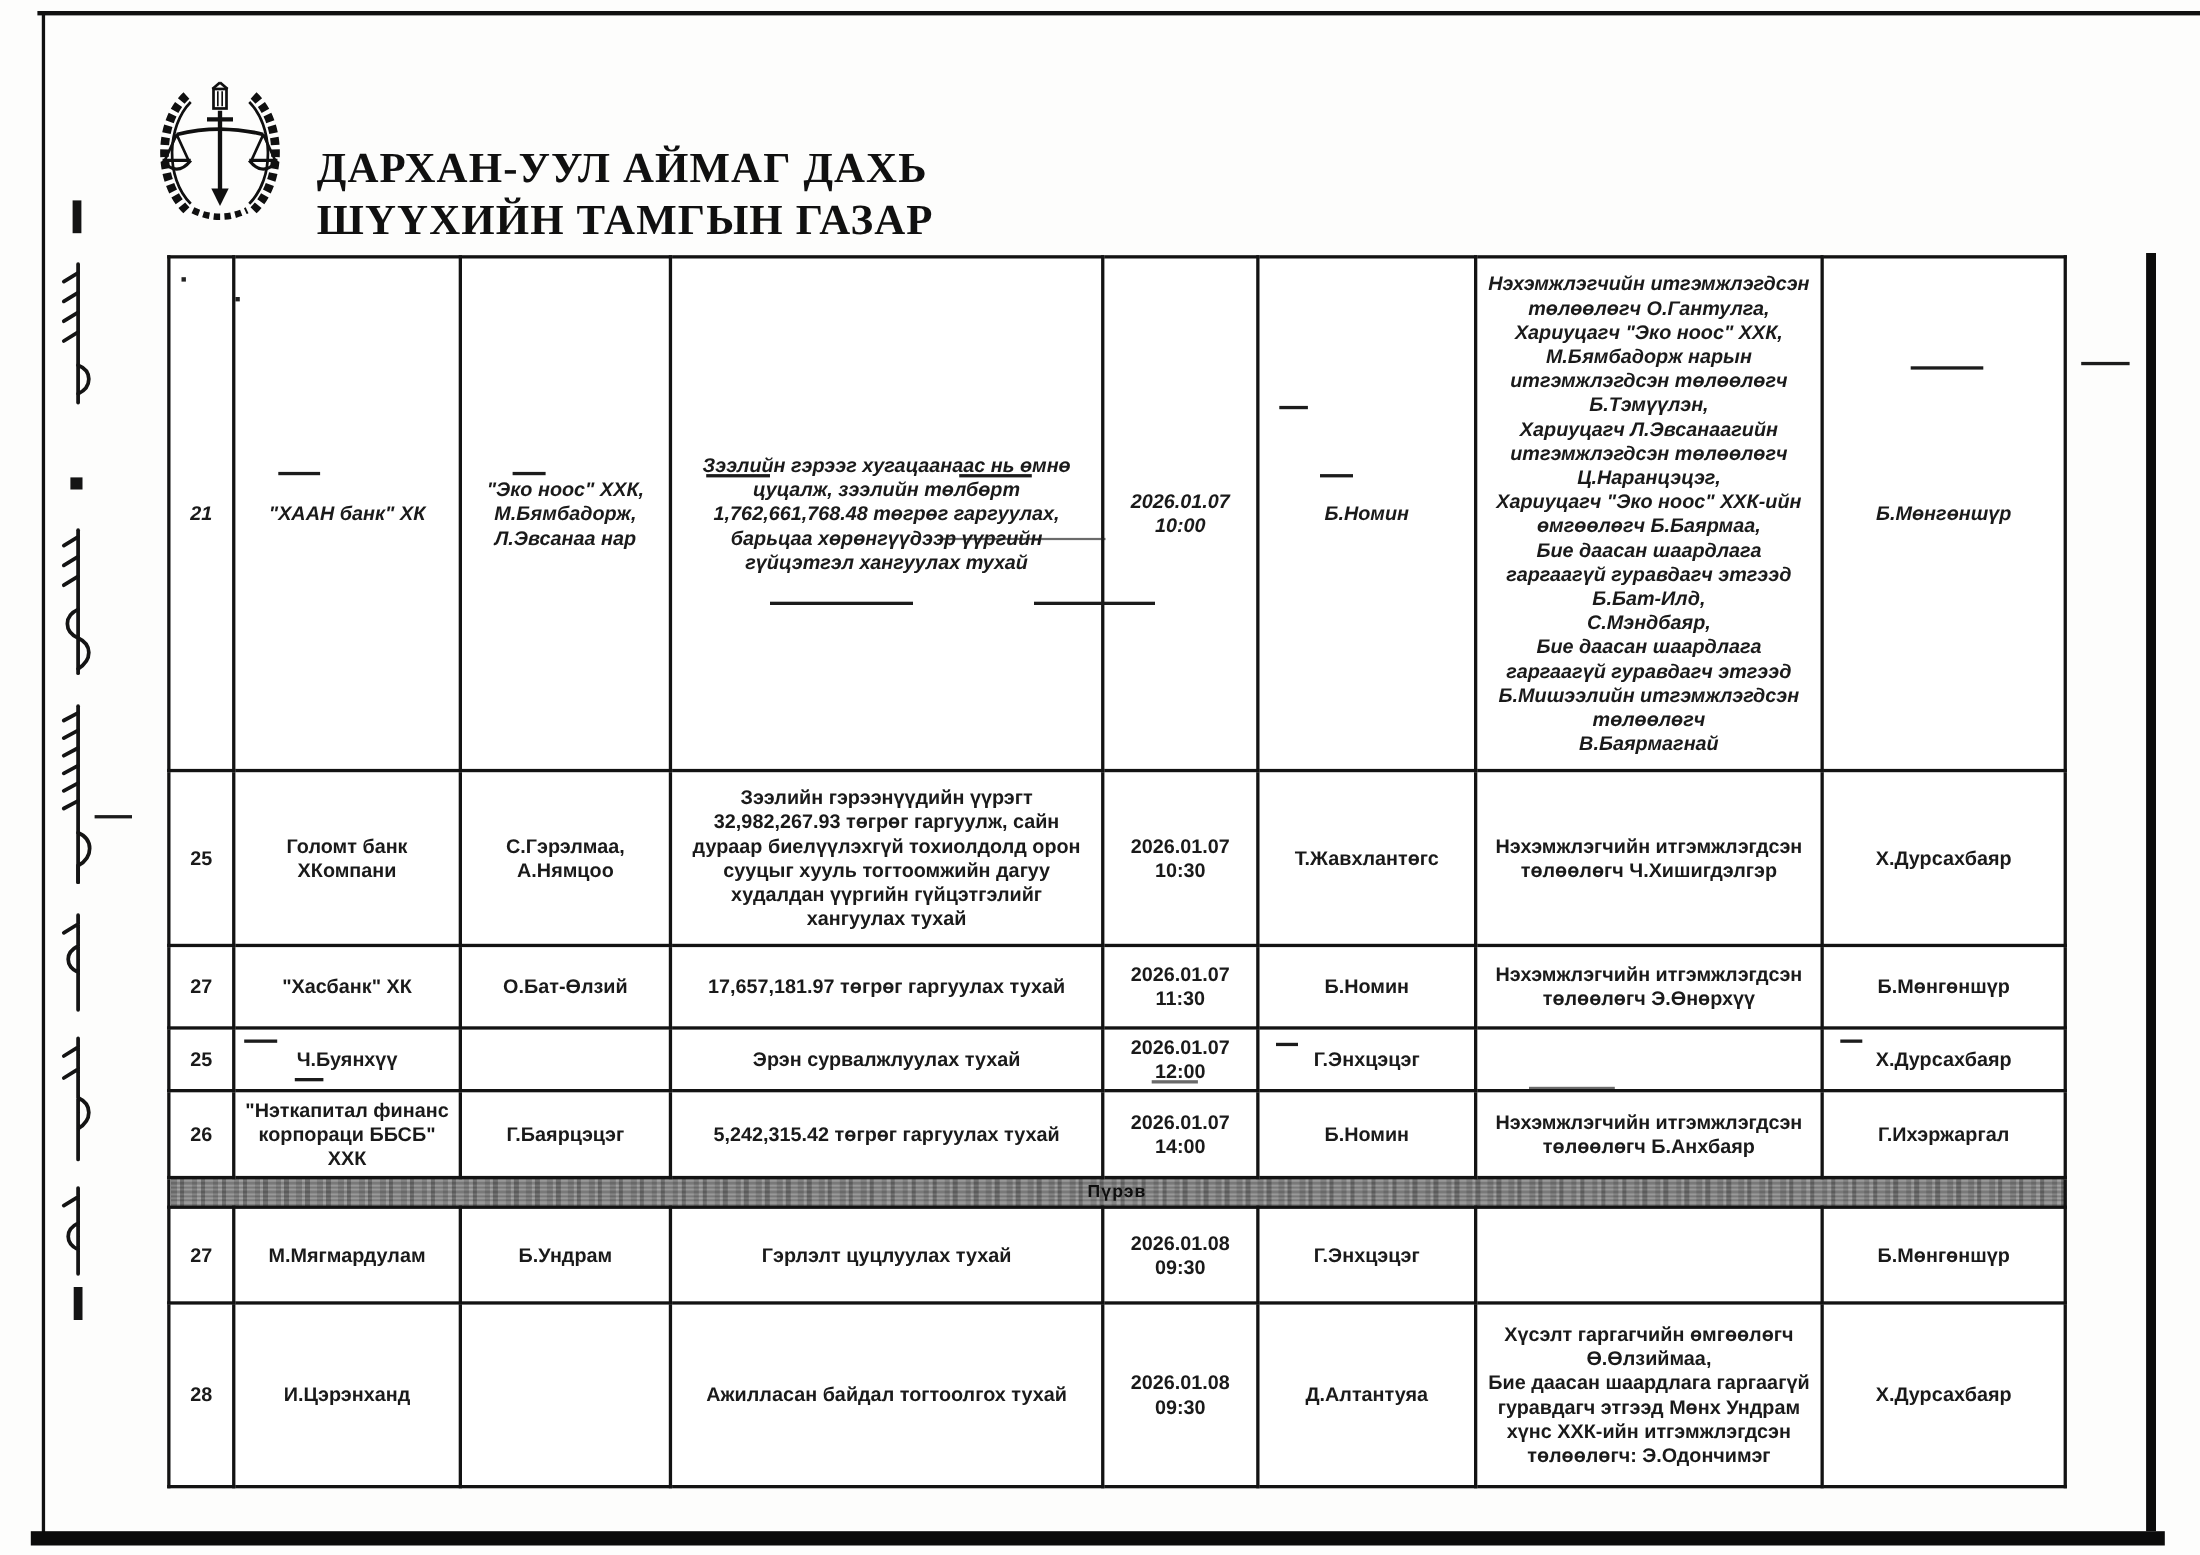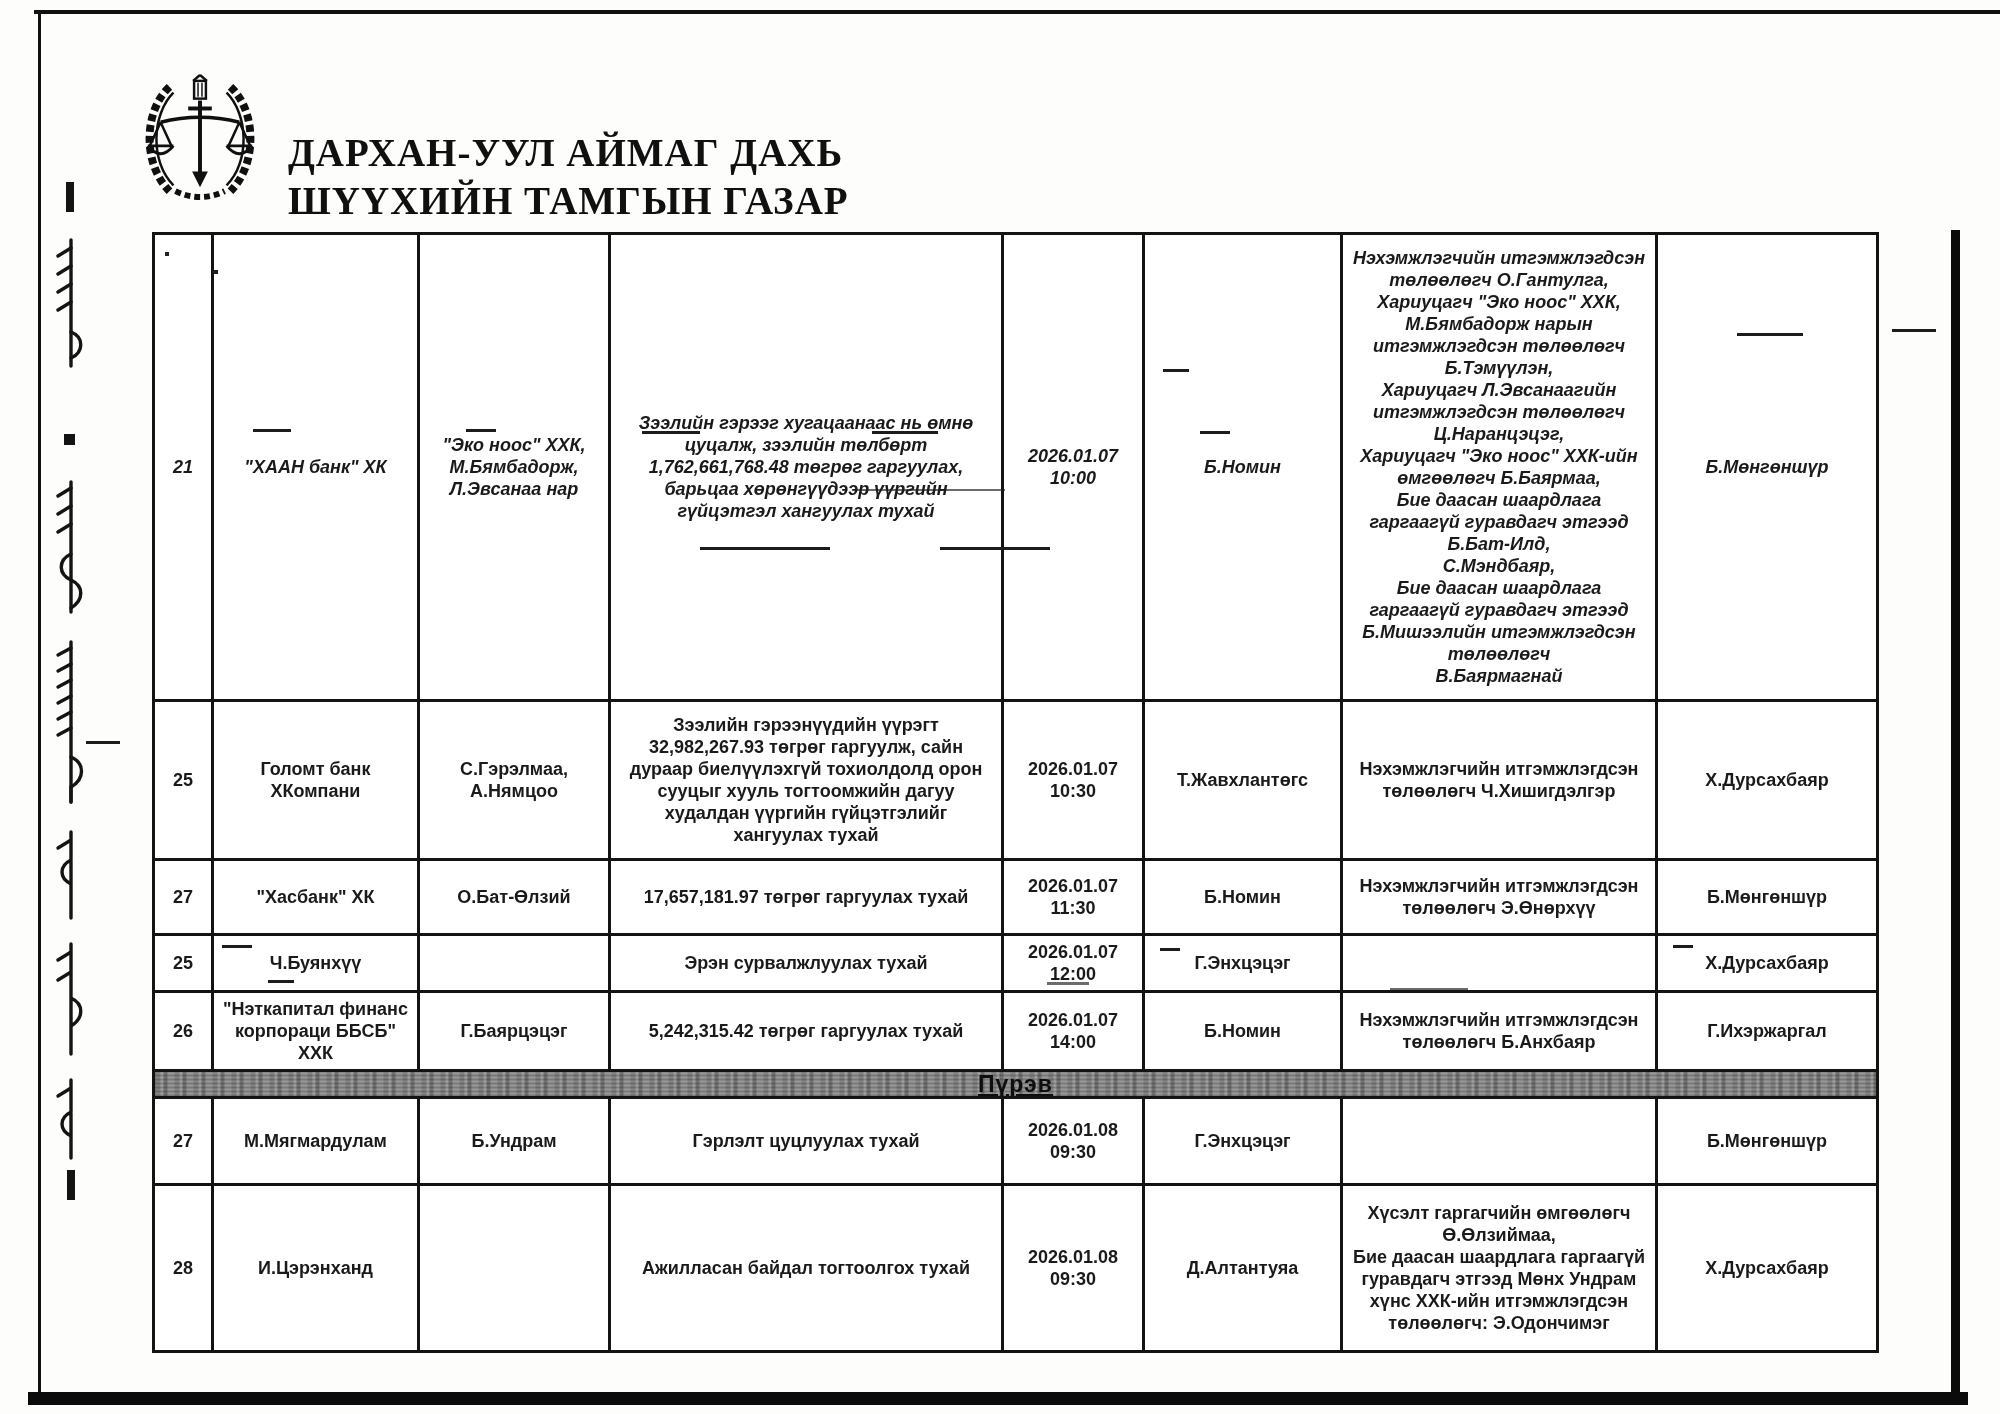--- a/index.html
+++ b/index.html
@@ -28,25 +28,25 @@
   }
   table.schedule td{
     border:3px solid #131313;text-align:center;vertical-align:middle;
     padding:3px 8px;font-size:18px;line-height:22px;font-weight:bold;color:#1a1a1a;
     white-space:pre-line;overflow:hidden;
   }
   tr.r21 td{height:458px;font-style:italic;} tr.r22 td{height:150px;} tr.r23 td{height:66px;}
   tr.r24 td{height:66px;}  tr.r25 td{height:48px;}  tr.r26 td{height:70px;}
   tr.r27 td{height:78px;}  tr.r28 td{height:158px;}
   tr.band-row td{
-    height:24px;padding:0;font-size:23px;letter-spacing:1px;
+    height:24px;padding:0;font-size:16px;letter-spacing:1px;
     background:
       repeating-linear-gradient(90deg,#8f8f8f 0 5px,#b0b0b0 5px 8px,#7c7c7c 8px 12px,#a5a5a5 12px 19px),
       repeating-linear-gradient(0deg,rgba(60,60,60,.35) 0 2px,rgba(180,180,180,.25) 2px 4px);
-    background-blend-mode:multiply;color:#0e0e0e;text-decoration:underline;
+    background-blend-mode:multiply;color:#0e0e0e;
   }
   .dtime span{display:block;}
 
   
   .art{position:absolute;background:#1c1c1c;}
   .art.soft{opacity:.65;}
   .dot{position:absolute;width:4px;height:4px;background:#222;}
 </style>
 </head>
 <body>

